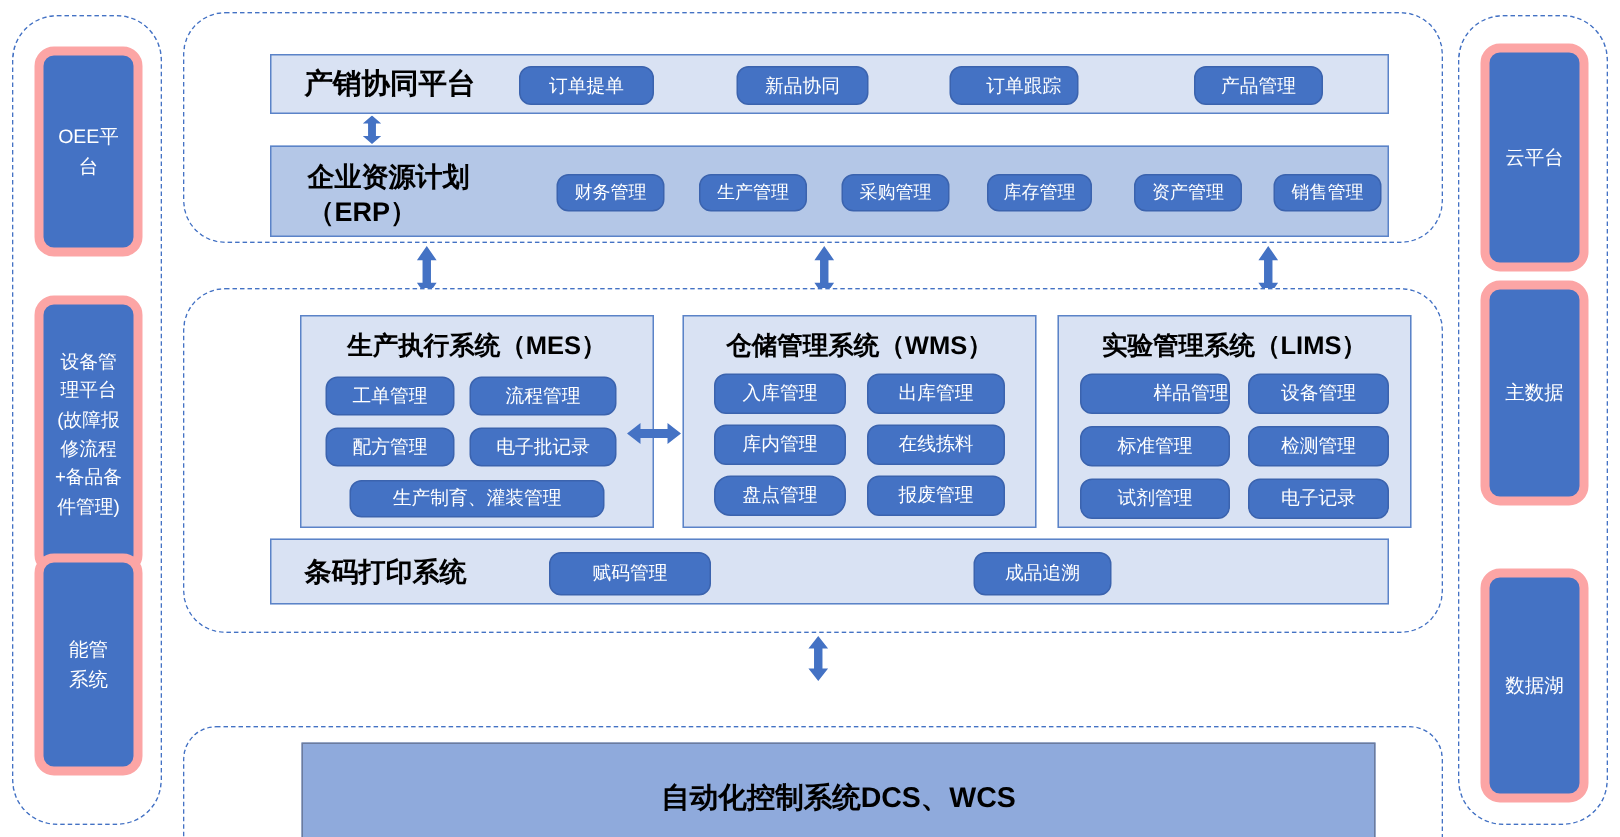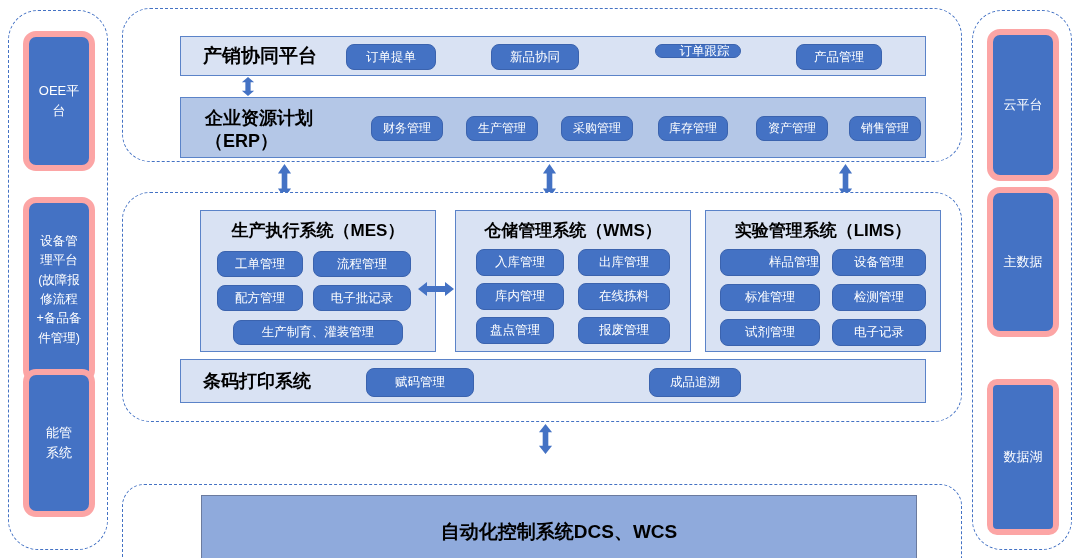--- a/index.html
+++ b/index.html
@@ -53,32 +53,32 @@
     </div>
   </div>
 
   <div class="dashed-panel" style="left:972px;top:10px;width:100px;height:540px;">
     <div class="sidebox" style="left:14px;top:18px;width:72px;height:152px;">
       <span>云平台</span>
     </div>
     <div class="sidebox" style="left:14px;top:176px;width:72px;height:150px;">
       <span>主数据</span>
     </div>
-    <div class="sidebox" style="left:14px;top:368px;width:72px;height:156px;border-radius:10px;">
+    <div class="sidebox" style="left:14px;top:368px;width:72px;height:156px;">
       <span>数据湖</span>
     </div>
   </div>
 
   <div class="dashed-panel" style="left:122px;top:8px;width:840px;height:154px;border-radius:28px;"></div>
 
   <div class="lightbox" style="left:180px;top:36px;width:746px;height:40px;">
     <div class="row-title">产销协同平台</div>
     <div class="chip" style="left:165px;top:7px;width:90px;height:26px;">订单提单</div>
     <div class="chip" style="left:310px;top:7px;width:88px;height:26px;">新品协同</div>
-    <div class="chip" style="left:474px;top:7px;width:86px;height:14px;padding-left:13px;">订单跟踪</div>
+    <div class="chip" style="left:452px;top:7px;width:86px;height:26px;padding-left:13px;">订单跟踪</div>
     <div class="chip" style="left:615px;top:7px;width:86px;height:26px;">产品管理</div>
   </div>
 
   <svg class="arrow" style="left:241px;top:77px;" width="14" height="19" viewBox="0 0 16 36" preserveAspectRatio="none">
     <path d="M8 0 L15 10 H11 V26 H15 L8 36 L1 26 H5 V10 H1 Z" fill="#4472C4"></path>
   </svg>
 
   <div class="erpbox" style="left:180px;top:97px;width:746px;height:61px;padding-left:18px;">
     <div class="erp-title">
       <div>企业资源计划</div>
@@ -116,21 +116,21 @@
   <svg class="arrow" style="left:418px;top:281px;" width="36" height="16" viewBox="0 0 40 16" preserveAspectRatio="none">
     <path d="M0 8 L10 1 V5 H30 V1 L40 8 L30 15 V11 H10 V15 Z" fill="#4472C4"></path>
   </svg>
 
   <div class="lightbox" style="left:455px;top:210px;width:236px;height:142px;">
     <div class="box-title">仓储管理系统（WMS）</div>
     <div class="chip" style="left:20px;top:38px;width:88px;height:27px;">入库管理</div>
     <div class="chip" style="left:122px;top:38px;width:92px;height:27px;">出库管理</div>
     <div class="chip" style="left:20px;top:72px;width:88px;height:27px;">库内管理</div>
     <div class="chip" style="left:122px;top:72px;width:92px;height:27px;">在线拣料</div>
-    <div class="chip" style="left:20px;top:106px;width:78px;height:27px;">盘点管理</div>
+    <div class="chip" style="left:20px;top:106px;width:88px;height:27px;border-radius:11px;">盘点管理</div>
     <div class="chip" style="left:122px;top:106px;width:92px;height:27px;">报废管理</div>
   </div>
 
   <div class="lightbox" style="left:705px;top:210px;width:236px;height:142px;">
     <div class="box-title">实验管理系统（LIMS）</div>
     <div class="chip" style="left:14px;top:38px;width:100px;height:27px;padding-left:48px;">样品管理</div>
     <div class="chip" style="left:126px;top:38px;width:94px;height:27px;">设备管理</div>
     <div class="chip" style="left:14px;top:73px;width:100px;height:27px;">标准管理</div>
     <div class="chip" style="left:126px;top:73px;width:94px;height:27px;">检测管理</div>
     <div class="chip" style="left:14px;top:108px;width:100px;height:27px;">试剂管理</div>

